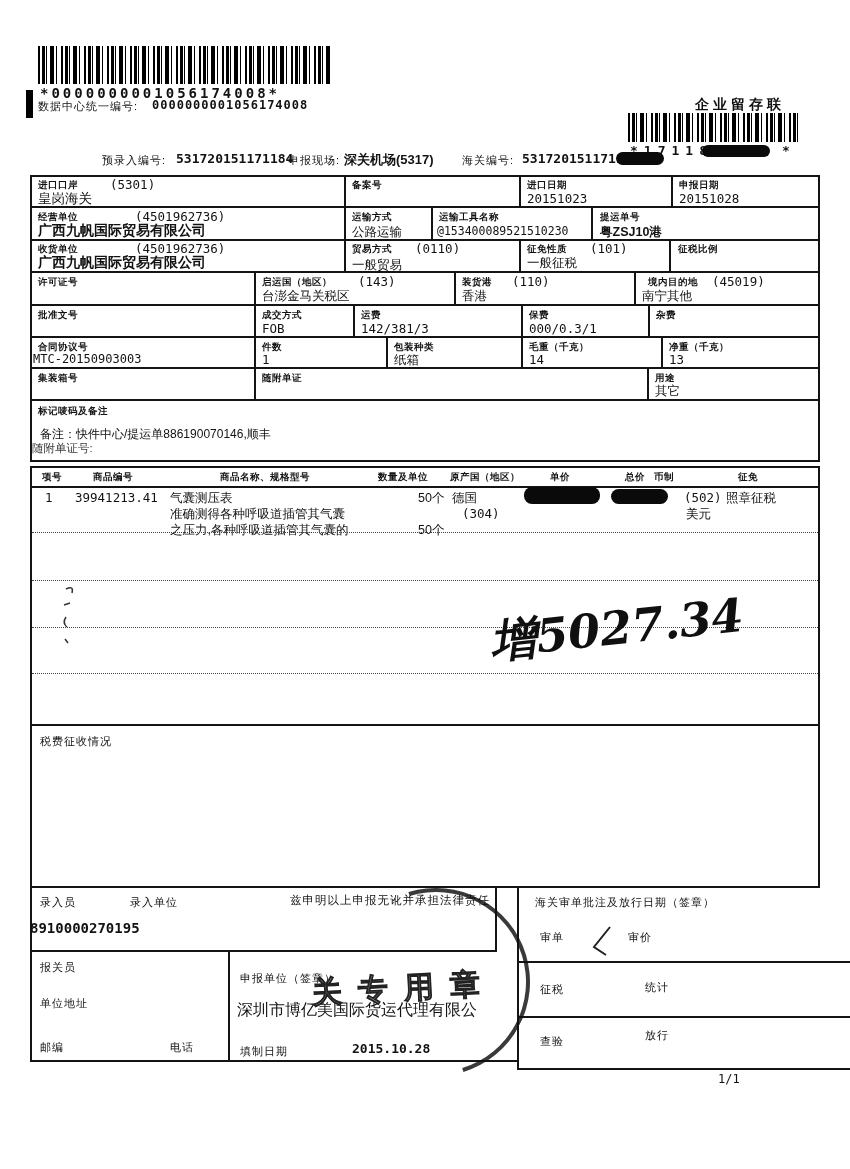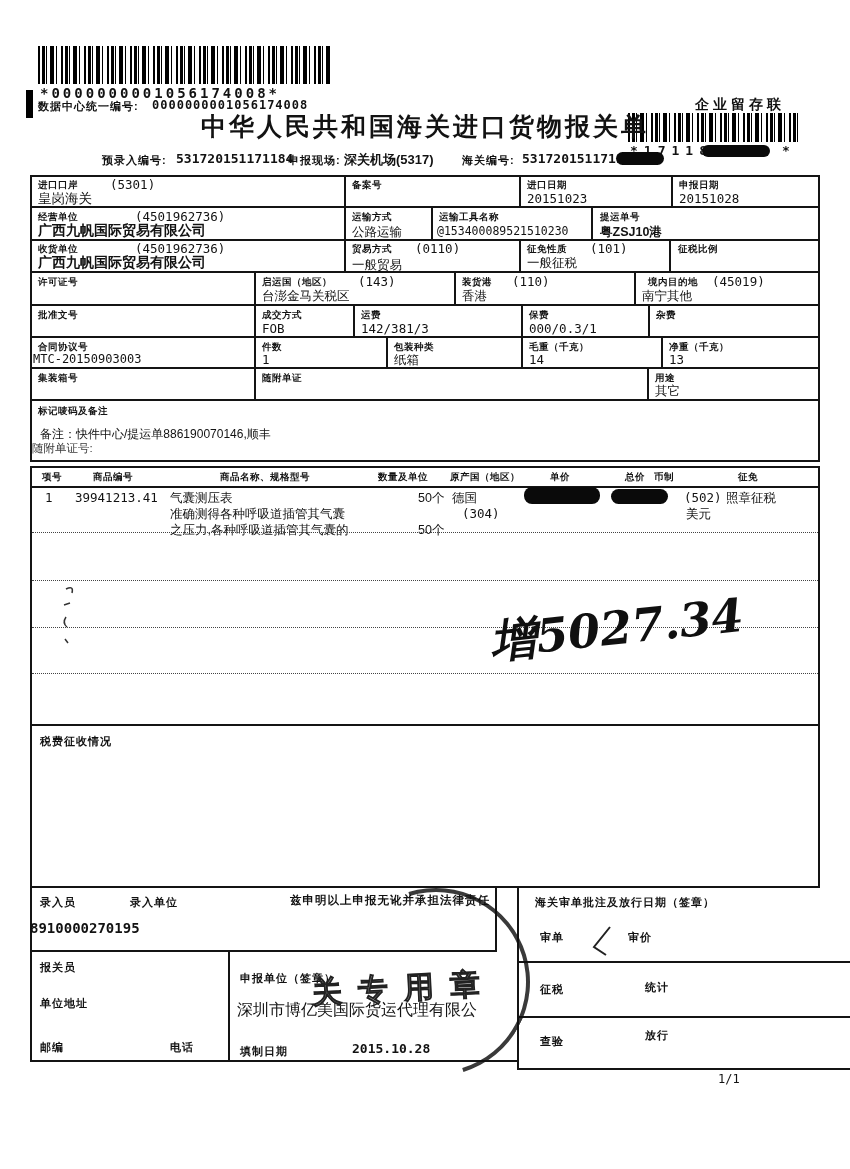--- a/index.html
+++ b/index.html
@@ -1,20 +1,20 @@
 <!DOCTYPE html>
 <html><head>
 <meta charset="utf-8">
 <style>
   html,body{margin:0;padding:0;background:#e9e9e9;}
   .page{position:relative;width:850px;height:1169px;background:#ffffff;
         font-family:"Liberation Sans",sans-serif;color:#121212;overflow:hidden;}
   .a{position:absolute;}
   .lbl{font-weight:bold;font-size:9.5px;letter-spacing:.5px;white-space:nowrap;}
-  .lbl2{font-weight:bold;font-size:11px;letter-spacing:1px;white-space:nowrap;}
+  .lbl2{font-weight:normal;font-size:11px;letter-spacing:1px;white-space:nowrap;}
   .val{font-size:12.5px;white-space:nowrap;}
   .mono{font-family:"DejaVu Sans Mono",monospace;}
   .hl{position:absolute;background:#141414;}
   .vl{position:absolute;background:#141414;}
   .dotted{position:absolute;border-top:1.5px dotted #444;height:0;}
   .barcode{position:absolute;background:repeating-linear-gradient(90deg,
       #000 0 2px,#fff 2px 4px,#000 4px 7px,#fff 7px 8px,#000 8px 9px,#fff 9px 12px,
       #000 12px 16px,#fff 16px 18px,#000 18px 19px,#fff 19px 23px);}
   .redact{position:absolute;background:#0a0a0a;border-radius:8px;}
   .stamp-ring{position:absolute;width:180px;height:180px;border-radius:50%;
@@ -39,21 +39,20 @@
   <div class="a mono" style="left:40px;top:85px;font-size:14px;letter-spacing:3px;font-weight:bold;">*0000000001056174008*</div>
   <div class="a lbl2" style="left:38px;top:99px;">数据中心统一编号:</div>
   <div class="a mono" style="left:152px;top:98px;font-size:12px;letter-spacing:1px;font-weight:bold;">0000000001056174008</div>
 
   <div class="a copy" style="left:695px;top:96px;">企业留存联</div>
   <div class="barcode" style="left:628px;top:113px;width:172px;height:29px;"></div>
   <div class="a mono" style="left:630px;top:143px;font-size:13px;letter-spacing:6px;font-weight:bold;">*17118</div>
   <div class="redact" style="left:702px;top:145px;width:68px;height:12px;"></div>
   <div class="a mono" style="left:782px;top:143px;font-size:13px;font-weight:bold;">*</div>
 
-  <div class="title" style="top:110px;">中华人民共和国海关进口货物报关单</div>
 
   <div class="a lbl2" style="left:102px;top:153px;text-align:center;">预录入编号:</div>
   <div class="a mono" style="left:176px;top:151px;font-size:13px;font-weight:bold;">531720151171184</div>
   <div class="a lbl2" style="left:288px;top:153px;">申报现场:</div>
   <div class="a val" style="left:344px;top:151px;font-size:13px;font-weight:bold;">深关机场(5317)</div>
   <div class="a lbl2" style="left:462px;top:153px;">海关编号:</div>
   <div class="a mono" style="left:522px;top:151px;font-size:13px;font-weight:bold;">5317201511711</div>
   <div class="redact" style="left:616px;top:152px;width:48px;height:13px;"></div>
 
   <div class="hl" style="left:30px;top:175px;width:790px;height:2px;"></div>

